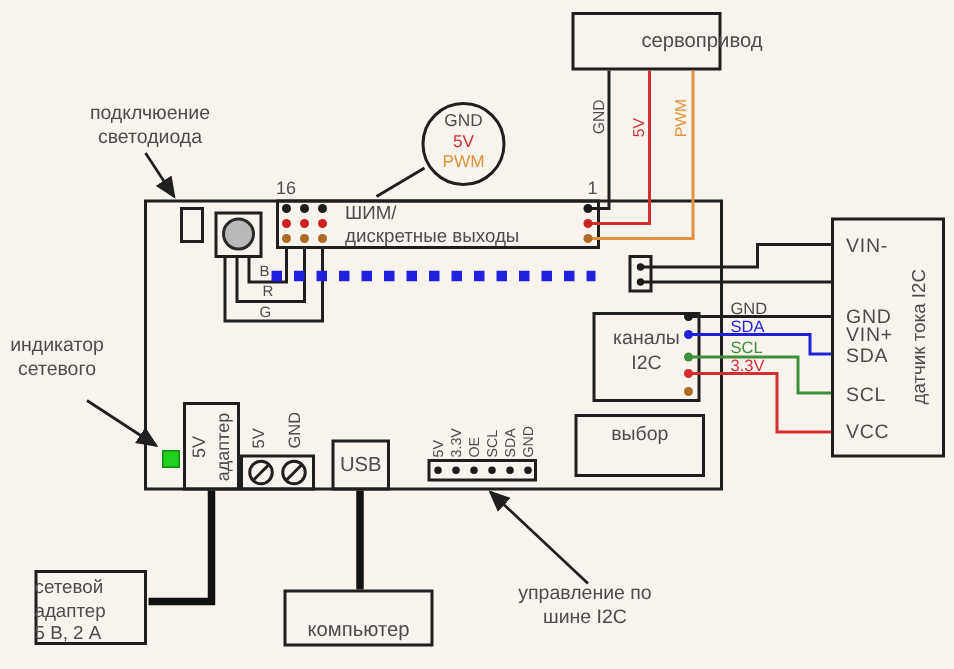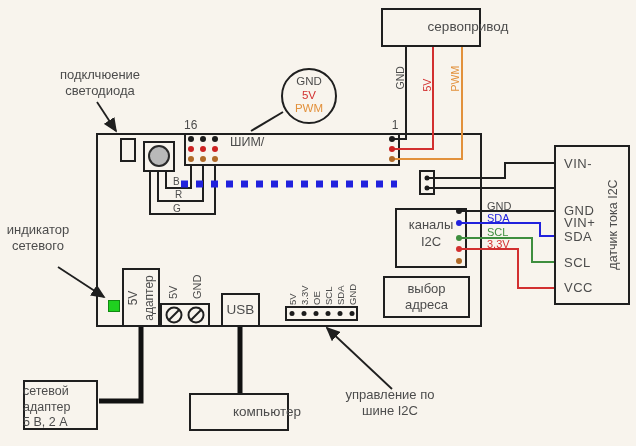--- a/index.html
+++ b/index.html
@@ -170,39 +170,39 @@
     <div class="lbl" style="left:281px;top:75px;width:56px;font-size:11.5px;line-height:13.5px;text-align:center;">
       <div style="color:#4c4c4c;">GND</div>
       <div style="color:#d23030;">5V</div>
       <div style="color:#e2913c;">PWM</div>
     </div>
 
     <div class="lbl" style="left:184px;top:118px;width:22px;font-size:12px;">16</div>
     <div class="lbl" style="left:388px;top:118px;width:14px;font-size:12px;text-align:center;">1</div>
     <div class="lbl" style="left:230px;top:135px;width:160px;font-size:12.5px;line-height:15px;text-align:left;">
       <div>ШИМ/</div>
+      <div>дискретные выходы</div>
     </div>
 
     <div class="lbl tag" style="left:172px;top:176px;font-size:10px;">B</div>
     <div class="lbl tag" style="left:174px;top:189px;font-size:10px;">R</div>
     <div class="lbl tag" style="left:172px;top:203px;font-size:10px;">G</div>
 
     <div class="lbl" style="left:395px;top:216px;width:72px;font-size:13px;line-height:17px;text-align:center;">
       <div>каналы</div>
       <div>I2C</div>
     </div>
 
     <div class="lbl" style="left:487px;top:200px;font-size:11px;color:#4c4c4c;">GND</div>
     <div class="lbl" style="left:487px;top:212px;font-size:11px;color:#2121dd;">SDA</div>
     <div class="lbl" style="left:487px;top:226px;font-size:11px;color:#3e8e3e;">SCL</div>
     <div class="lbl" style="left:487px;top:238px;font-size:11px;color:#d23030;">3.3V</div>
 
     <div class="lbl" style="left:383px;top:281px;width:87px;font-size:13px;line-height:16px;text-align:center;">
       <div>выбор</div>
-      <div>адреса</div>
     </div>
 
     <div class="lbl" style="left:564px;top:156px;font-size:13px;letter-spacing:0.5px;">VIN-</div>
     <div class="lbl" style="left:564px;top:180px;font-size:13px;letter-spacing:0.5px;margin-top:35px;">VIN+</div>
     <div class="lbl" style="left:564px;top:203px;font-size:13px;letter-spacing:0.5px;">GND</div>
     <div class="lbl" style="left:564px;top:229px;font-size:13px;letter-spacing:0.5px;">SDA</div>
     <div class="lbl" style="left:564px;top:255px;font-size:13px;letter-spacing:0.5px;">SCL</div>
     <div class="lbl" style="left:564px;top:280px;font-size:13px;letter-spacing:0.5px;">VCC</div>
     <div class="lbl rot" style="left:531px;top:217px;width:164px;height:15px;font-size:12.5px;text-align:center;">датчик тока I2C</div>
 
@@ -222,20 +222,20 @@
     <div class="lbl rot" style="left:314px;top:286px;width:28px;height:10px;font-size:9.5px;text-align:left;">SCL</div>
     <div class="lbl rot" style="left:326px;top:286px;width:28px;height:10px;font-size:9.5px;text-align:left;">SDA</div>
     <div class="lbl rot" style="left:338px;top:286px;width:28px;height:10px;font-size:9.5px;text-align:left;">GND</div>
 
     <div class="lbl" style="left:23px;top:384px;width:75px;font-size:12.5px;line-height:15.5px;text-align:left;">
       <div>сетевой</div>
       <div>адаптер</div>
       <div>5 В, 2 А</div>
     </div>
 
-    <div class="lbl center" style="left:189px;top:393px;width:100px;height:38px;font-size:13.5px;margin-left:28px;">компьютер</div>
+    <div class="lbl center" style="left:189px;top:393px;width:100px;height:54px;font-size:13.5px;">компьютер</div>
 
     <div class="lbl" style="left:330px;top:387px;width:120px;font-size:13px;text-align:center;">
       <div>управление по</div>
       <div>шине I2C</div>
     </div>
   </div>
 </div>
 
 </body></html>

